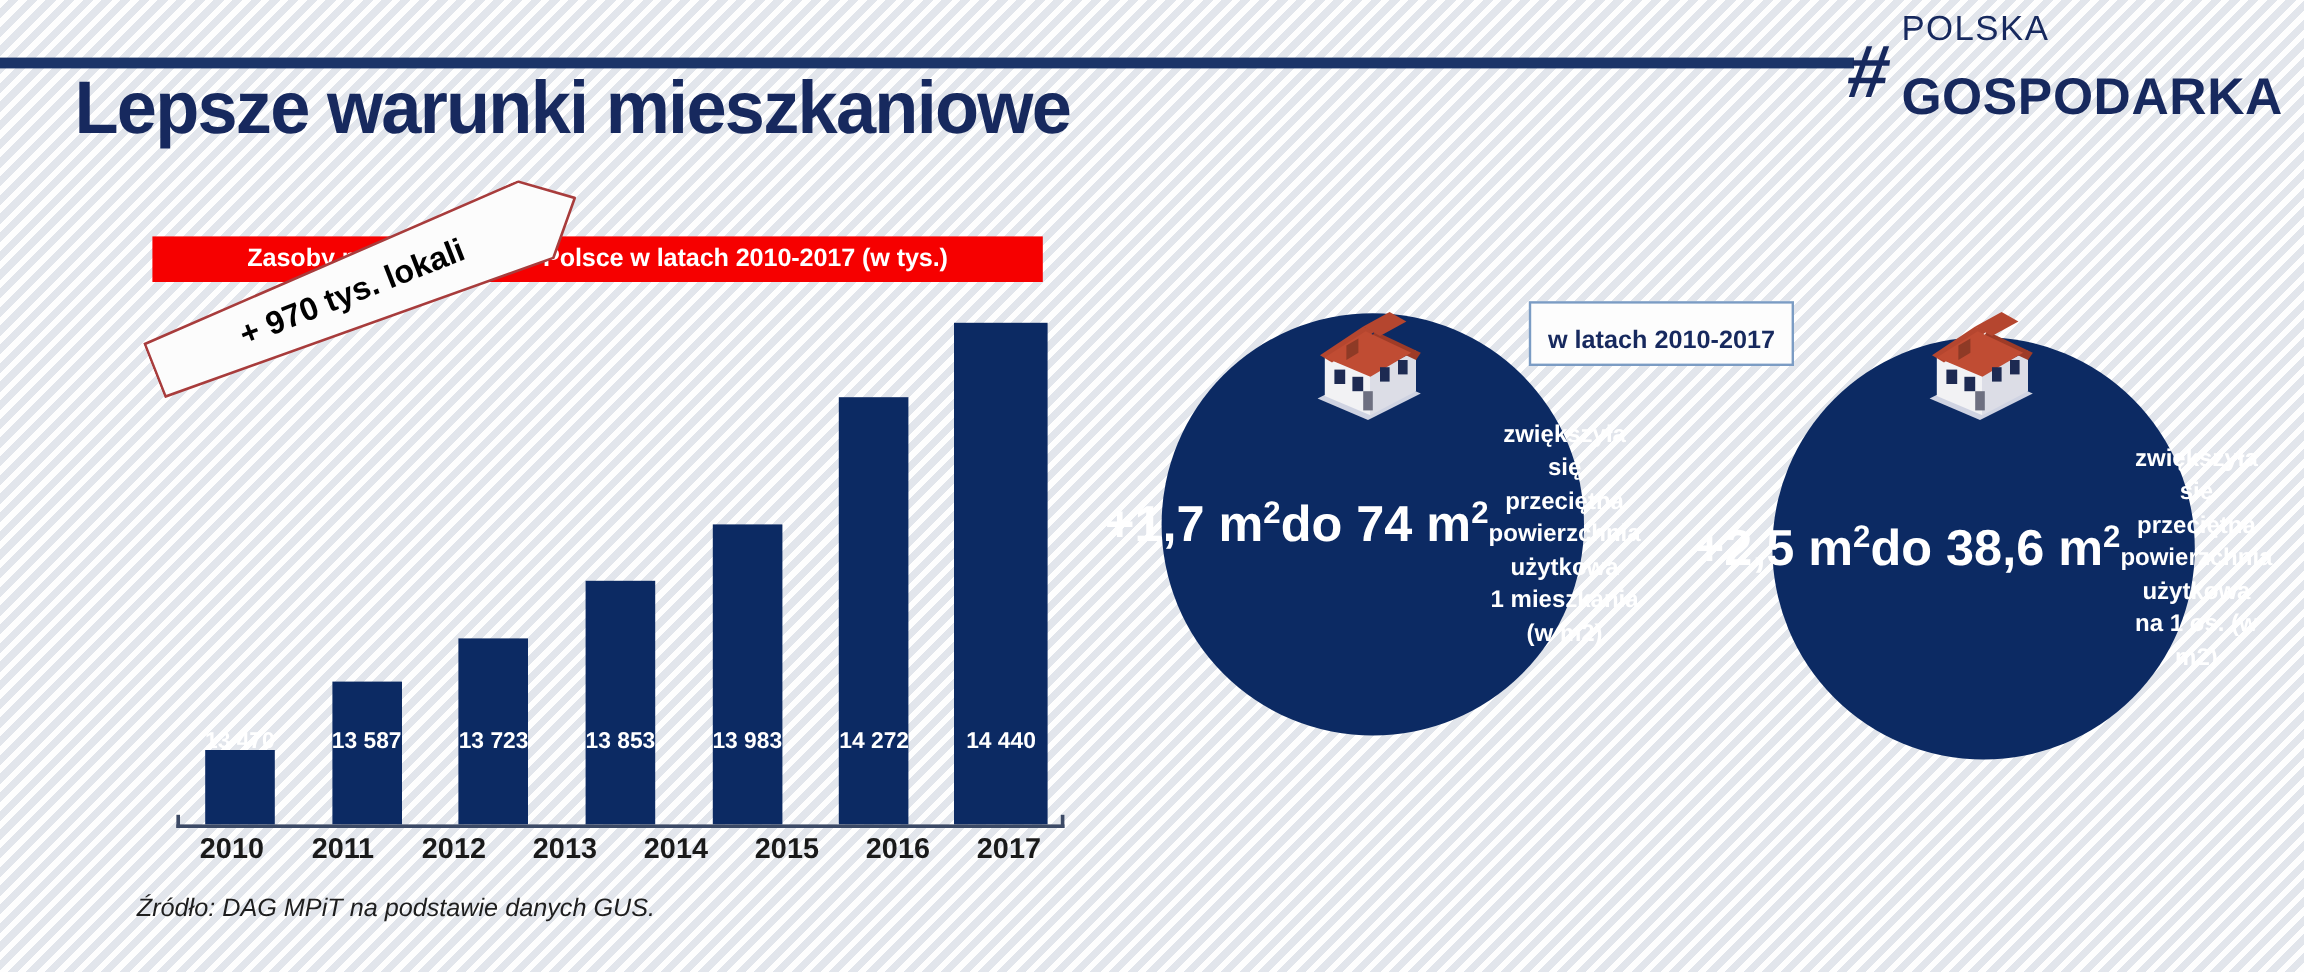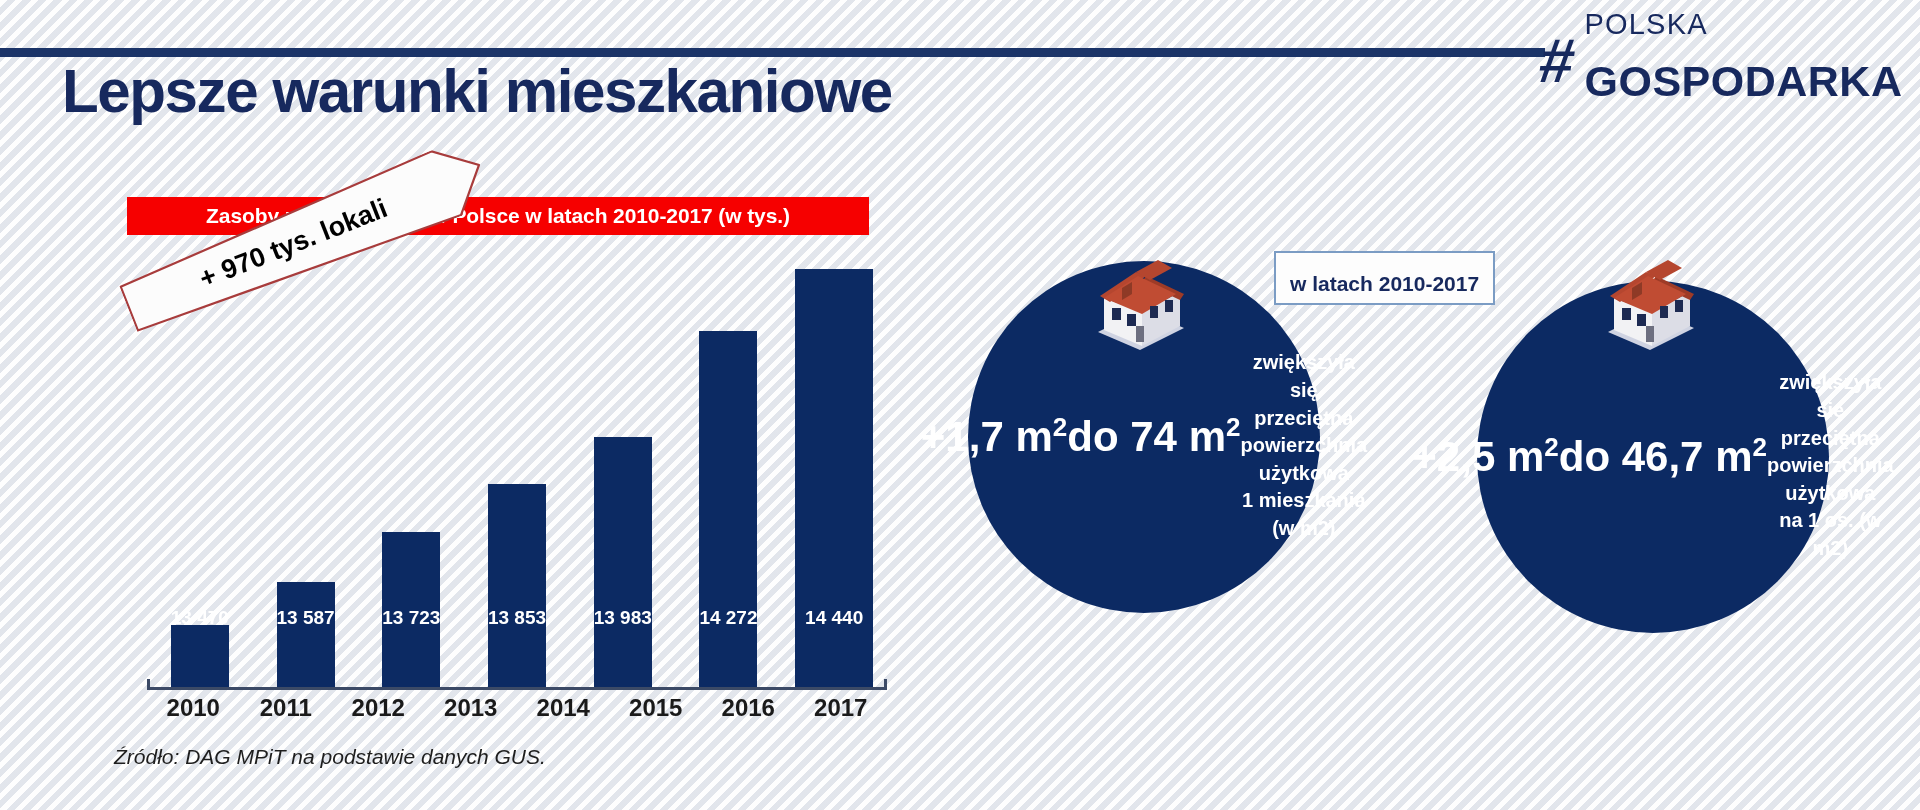--- a/index.html
+++ b/index.html
@@ -298,21 +298,21 @@
   </div>
 
   <div id="chart">
     <div id="bars">
         <div class="bar-slot">
           <div class="bar" style="height: 62px; background: rgb(12, 42, 99);">
             <div class="bar-value" style="bottom: 58px;">13 470</div>
           </div>
         </div>
         <div class="bar-slot">
-          <div class="bar" style="height: 105px; background: rgb(12, 42, 99);">
+          <div class="bar" style="height: 119px; background: rgb(12, 42, 99);">
             <div class="bar-value" style="bottom: 58px;">13 587</div>
           </div>
         </div>
         <div class="bar-slot">
           <div class="bar" style="height: 155px; background: rgb(12, 42, 99);">
             <div class="bar-value" style="bottom: 58px;">13 723</div>
           </div>
         </div>
         <div class="bar-slot">
           <div class="bar" style="height: 203px; background: rgb(12, 42, 99);">
@@ -376,21 +376,21 @@
       <div>powierzchnia  użytkowa</div>
       <div>1 mieszkania (w m2)</div>
     </div>
   </div>
 
   <div id="circle-right" class="stat-circle">
     <div class="stat-big">
       <span>+2,5 m</span><sup>2</sup>
     </div>
     <div class="stat-big">
-      <span>do 46,7 m</span><sup>2</sup>
+      <span>do 38,6 m</span><sup>2</sup>
     </div>
     <div class="stat-desc">
       <div>zwiększyła  się przeciętna</div>
       <div>powierzchnia  użytkowa</div>
       <div>na 1 os. (w m2)</div>
     </div>
   </div>
 
   <div id="house-left" class="house-icon">
     <svg width="120" height="110" viewBox="0 0 120 110" xmlns="http://www.w3.org/2000/svg">

